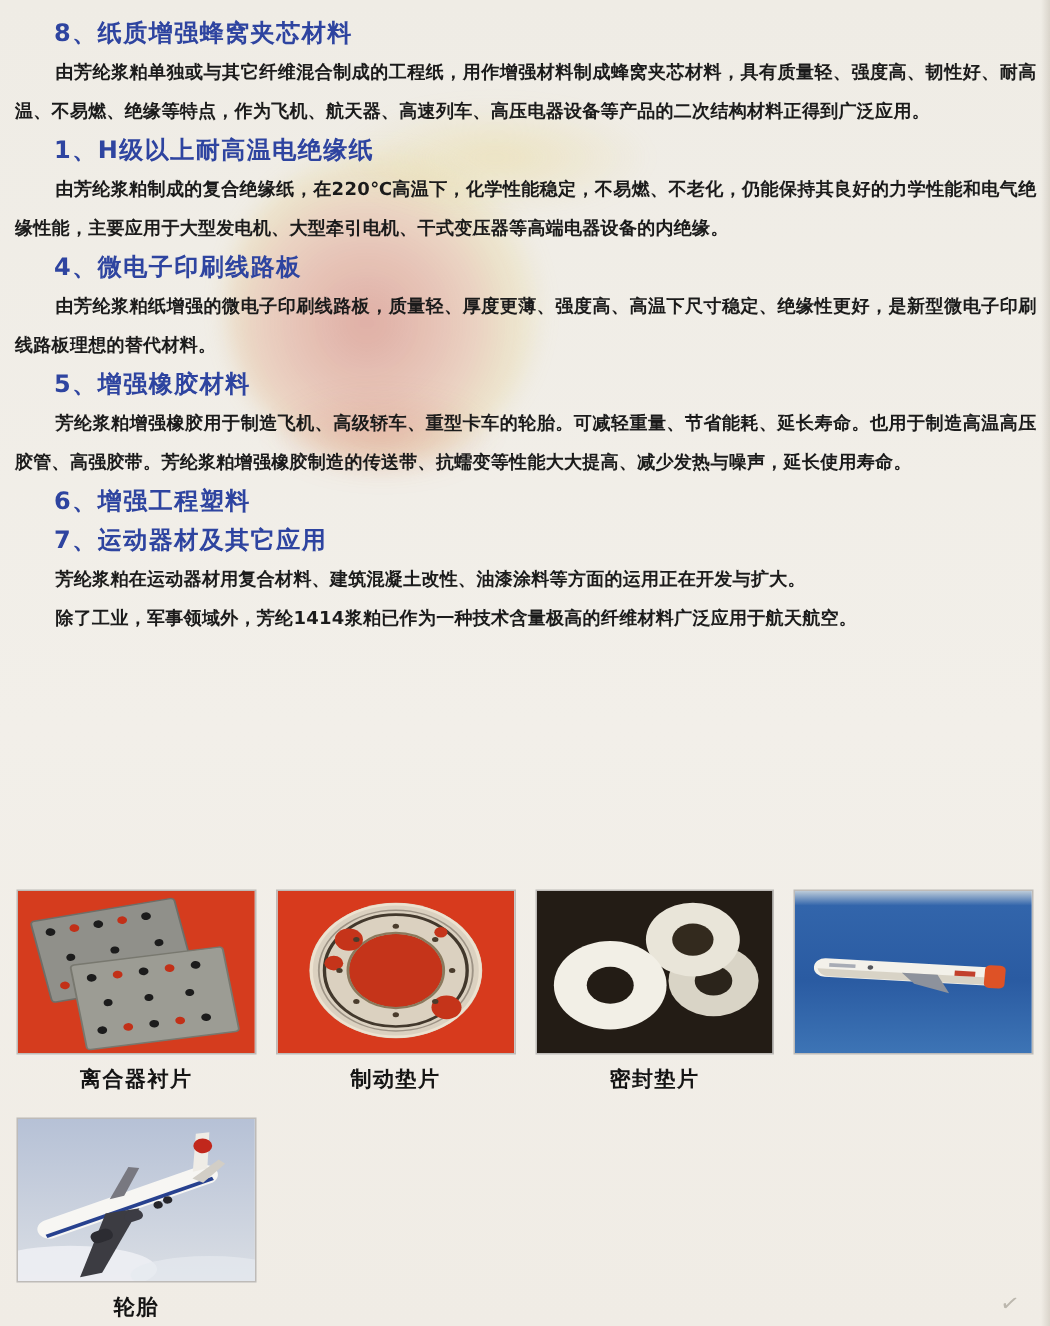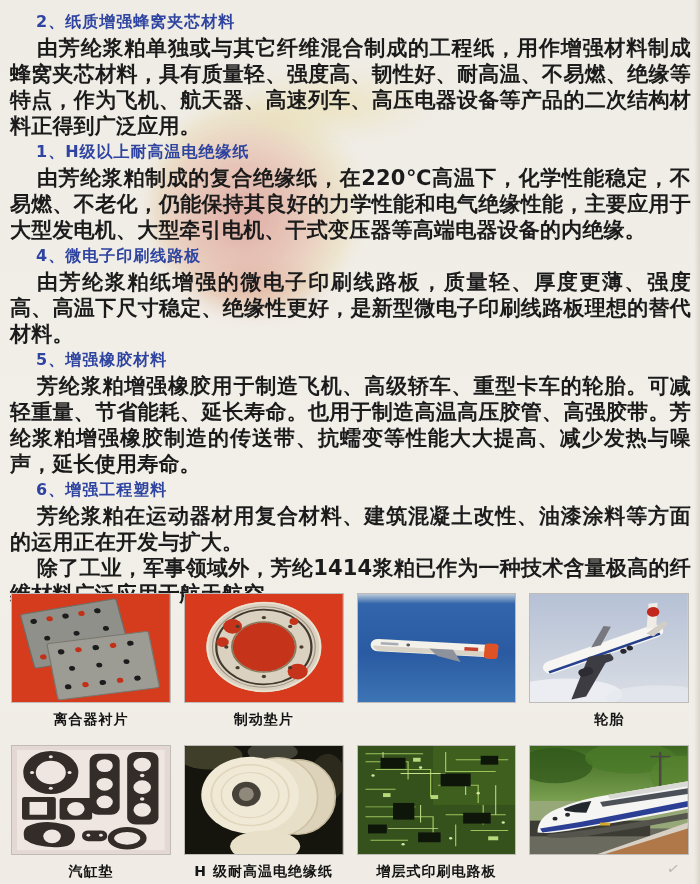--- a/index.html
+++ b/index.html
@@ -13,21 +13,21 @@
   .watermark{position:absolute;pointer-events:none;filter:blur(7px);}
   .wm1{left:150px;top:100px;width:210px;height:210px;border-radius:50%;
     background:radial-gradient(circle at 45% 55%, rgba(190,50,35,.34) 0%, rgba(210,90,50,.22) 40%, rgba(220,190,70,.16) 62%, rgba(220,190,70,0) 78%);}
   .wm2{left:230px;top:70px;width:200px;height:70px;border-radius:50%;
     background:radial-gradient(ellipse, rgba(228,200,80,.25) 0%, rgba(228,200,80,0) 75%);}
   .wm3{left:180px;top:260px;width:150px;height:60px;border-radius:50%;
     background:radial-gradient(ellipse, rgba(200,70,45,.18) 0%, rgba(200,70,45,0) 75%);}
   .content{position:absolute;top:9px;left:10px;right:9px;}
   .sec-heading{margin:0;font-size:16px;line-height:26px;font-weight:700;color:#2e44a0;
     padding-left:26px;letter-spacing:1px;}
-  .body-para{margin:0;font-size:21px;line-height:26px;font-weight:600;color:#1b1b1b;
+  .body-para{margin:0;font-size:12px;line-height:26px;font-weight:600;color:#1b1b1b;
     text-align:justify;text-indent:27px;letter-spacing:.2px;}
   .gallery{position:absolute;left:11px;right:11px;top:593px;}
   .grid{display:grid;grid-template-columns:repeat(4,1fr);column-gap:13px;}
   .grid.row2{margin-top:0;}
   figure.thumb{margin:0;}
   .ph{height:110px;border:1px solid rgba(110,100,88,.28);box-sizing:border-box;overflow:hidden;background:#ddd;}
   .ph svg{display:block;width:100%;height:100%;}
   figcaption{height:42px;box-sizing:border-box;padding-top:8px;text-align:center;
     font-size:14px;font-weight:700;color:#141414;letter-spacing:1px;white-space:nowrap;}
   .grid.row2 figcaption{height:30px;}
@@ -36,29 +36,30 @@
 </style>
 </head>
 <body>
 
 <div class="page">
   <div class="watermark wm1"></div>
   <div class="watermark wm2"></div>
   <div class="watermark wm3"></div>
 
   <div class="content">
-    <h3 class="sec-heading">2、纸质增强蜂窝夹芯材料</h3>
+    <h3 class="sec-heading">8、纸质增强蜂窝夹芯材料</h3>
     <p class="body-para">由芳纶浆粕单独或与其它纤维混合制成的工程纸，用作增强材料制成蜂窝夹芯材料，具有质量轻、强度高、韧性好、耐高温、不易燃、绝缘等特点，作为飞机、航天器、高速列车、高压电器设备等产品的二次结构材料正得到广泛应用。</p>
     <h3 class="sec-heading">1、H级以上耐高温电绝缘纸</h3>
     <p class="body-para">由芳纶浆粕制成的复合绝缘纸，在220℃高温下，化学性能稳定，不易燃、不老化，仍能保持其良好的力学性能和电气绝缘性能，主要应用于大型发电机、大型牵引电机、干式变压器等高端电器设备的内绝缘。</p>
     <h3 class="sec-heading">4、微电子印刷线路板</h3>
     <p class="body-para">由芳纶浆粕纸增强的微电子印刷线路板，质量轻、厚度更薄、强度高、高温下尺寸稳定、绝缘性更好，是新型微电子印刷线路板理想的替代材料。</p>
     <h3 class="sec-heading">5、增强橡胶材料</h3>
     <p class="body-para">芳纶浆粕增强橡胶用于制造飞机、高级轿车、重型卡车的轮胎。可减轻重量、节省能耗、延长寿命。也用于制造高温高压胶管、高强胶带。芳纶浆粕增强橡胶制造的传送带、抗蠕变等性能大大提高、减少发热与噪声，延长使用寿命。</p>
     <h3 class="sec-heading">6、增强工程塑料</h3>
+    <h3 class="sec-heading">7、运动器材及其它应用</h3>
     <p class="body-para">芳纶浆粕在运动器材用复合材料、建筑混凝土改性、油漆涂料等方面的运用正在开发与扩大。</p>
     <p class="body-para">除了工业，军事领域外，芳纶1414浆粕已作为一种技术含量极高的纤维材料广泛应用于航天航空。</p>
   </div>
 
   <div class="gallery">
     <div class="grid row1">
 
       <figure class="thumb">
         <div class="ph">
             <svg viewBox="0 0 126 110" preserveAspectRatio="none">
@@ -120,20 +121,34 @@
               <circle cx="84" cy="75" r="1.7" fill="#4a3c2c"></circle>
           <circle cx="63" cy="84" r="1.7" fill="#4a3c2c"></circle>
               <circle cx="42" cy="75" r="1.7" fill="#4a3c2c"></circle>
           <circle cx="33" cy="54" r="1.7" fill="#4a3c2c"></circle>
               <circle cx="42" cy="33" r="1.7" fill="#4a3c2c"></circle>
         </svg>
           </div>
         <figcaption>制动垫片</figcaption>
       </figure>
 
+      <figure class="thumb">
+        <div class="ph">
+            <svg viewBox="0 0 126 110" preserveAspectRatio="none">
+          <rect width="126" height="110" fill="#231c15"></rect>
+          <circle cx="94" cy="61" r="24" fill="#d9d4c6"></circle>
+              <circle cx="94" cy="61" r="10" fill="#2b241b"></circle>
+          <circle cx="83" cy="33" r="25" fill="#e9e5d9"></circle>
+              <circle cx="83" cy="33" r="11" fill="#332a1e"></circle>
+          <circle cx="39" cy="64" r="30" fill="#f2efe6"></circle>
+              <circle cx="39" cy="64" r="12.5" fill="#231c15"></circle>
+        </svg>
+          </div>
+        <figcaption>密封垫片</figcaption>
+      </figure>
 
       <figure class="thumb">
         <div class="ph">
             <svg viewBox="0 0 126 110" preserveAspectRatio="none">
           <defs>
                 <linearGradient id="sky4" x1="0" y1="0" x2="0" y2="1">
             <stop offset="0" stop-color="#bccbd9"></stop>
                   <stop offset=".09" stop-color="#3265ab"></stop>
             <stop offset=".55" stop-color="#2a5ba2"></stop>
                   <stop offset="1" stop-color="#3d74b5"></stop>

